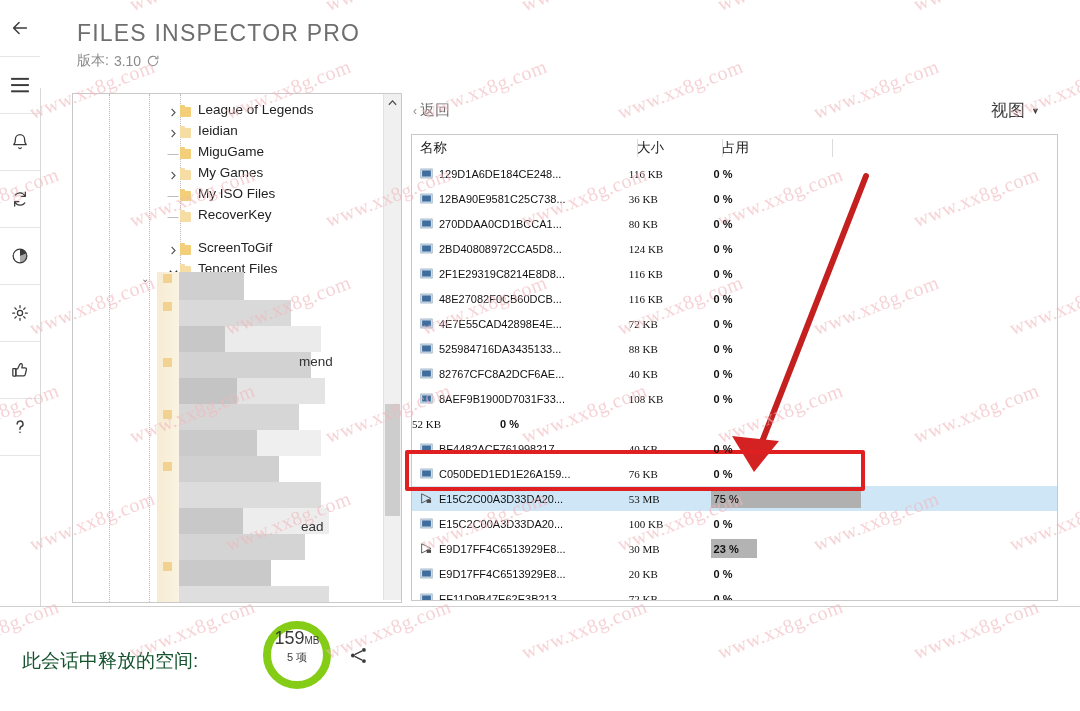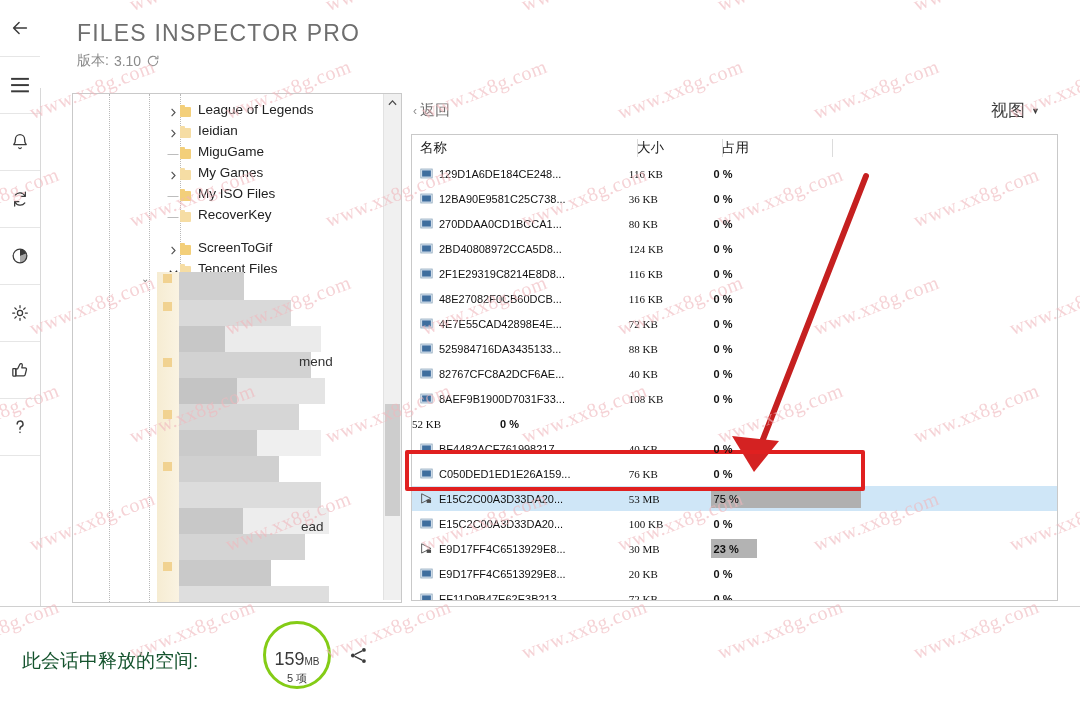--- a/index.html
+++ b/index.html
@@ -156,22 +156,22 @@
   
   .bottom{
     position:absolute;left:0;top:606px;width:1080px;height:105px;
     background:#fff;border-top:1px solid #d0d0d0;
   }
   .bottom-label{
     position:absolute;left:22px;top:41px;font-size:19px;color:#14532d;
   }
   .ring{
     position:absolute;left:263px;top:621px;width:68px;height:68px;
-    border:3px solid #84cc16;border-radius:50%;
-    display:flex;flex-direction:column;align-items:center;justify-content:flex-end;
+    border:8px solid #84cc16;border-radius:50%;
+    display:flex;flex-direction:column;align-items:center;justify-content:flex-start;
     box-sizing:border-box;
   }
   .ring .big{font-size:18px;color:#3a3a3a;line-height:1;}
   .ring .big sub{font-size:10px;vertical-align:baseline;}
   .ring .sm{font-size:11px;color:#3a3a3a;margin-top:3px;}
   .share-btn{position:absolute;left:348px;top:645px;color:#3a3a3a;}
 
   
   .wm-layer{position:absolute;inset:0;pointer-events:none;overflow:hidden;}
   .wm{

